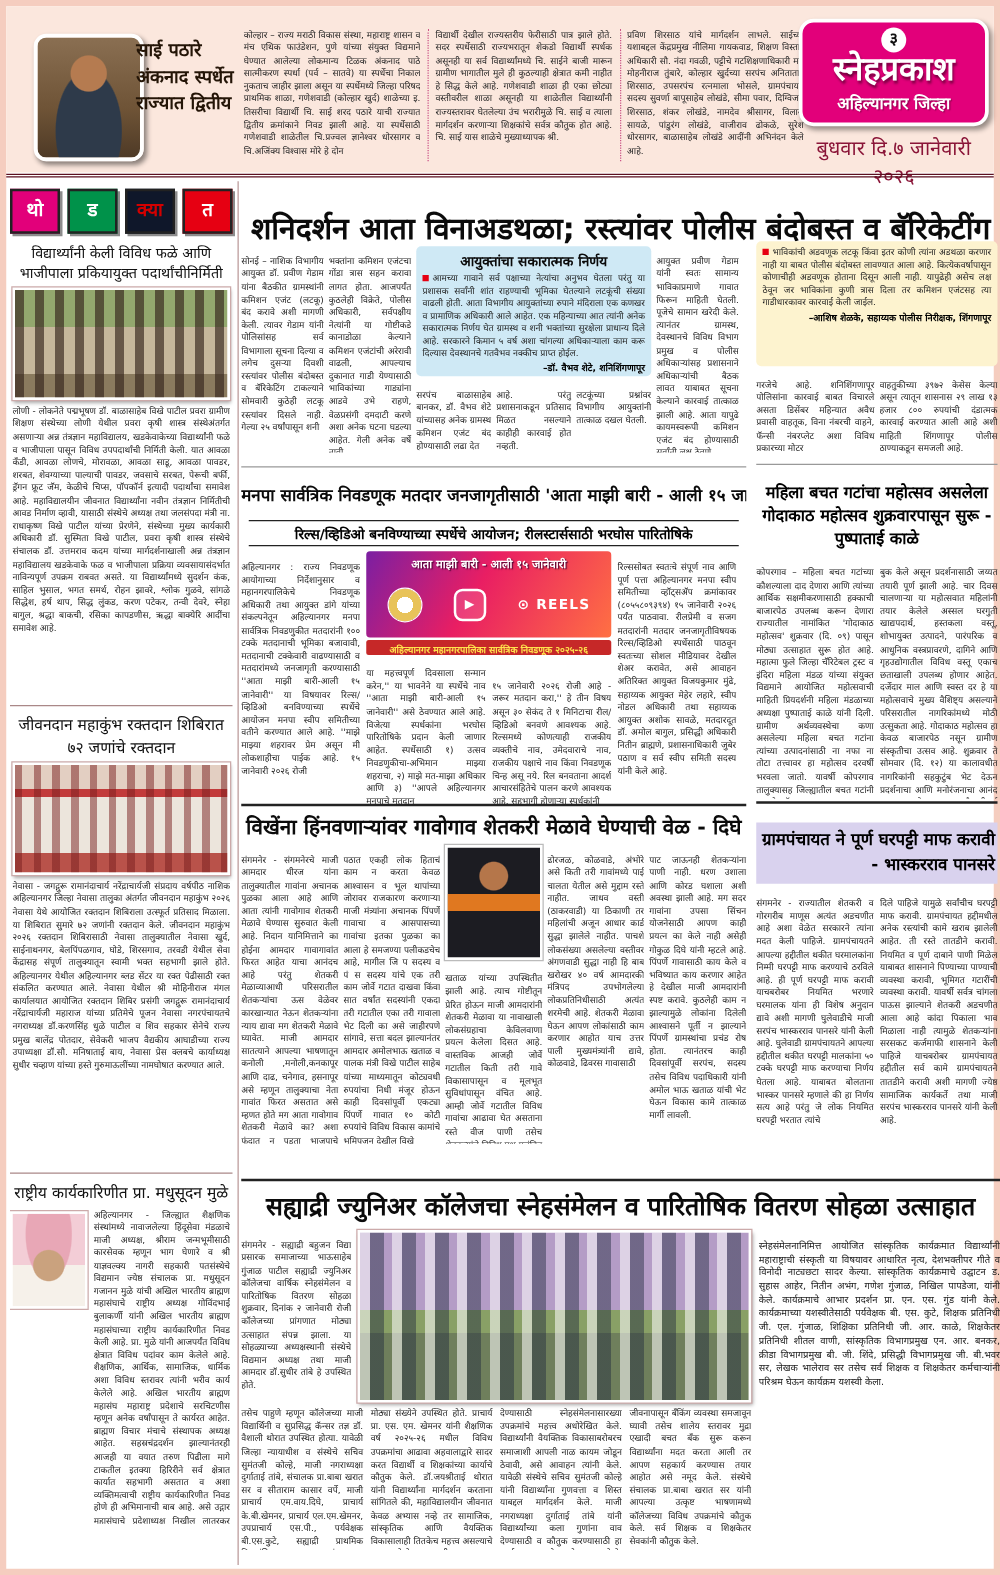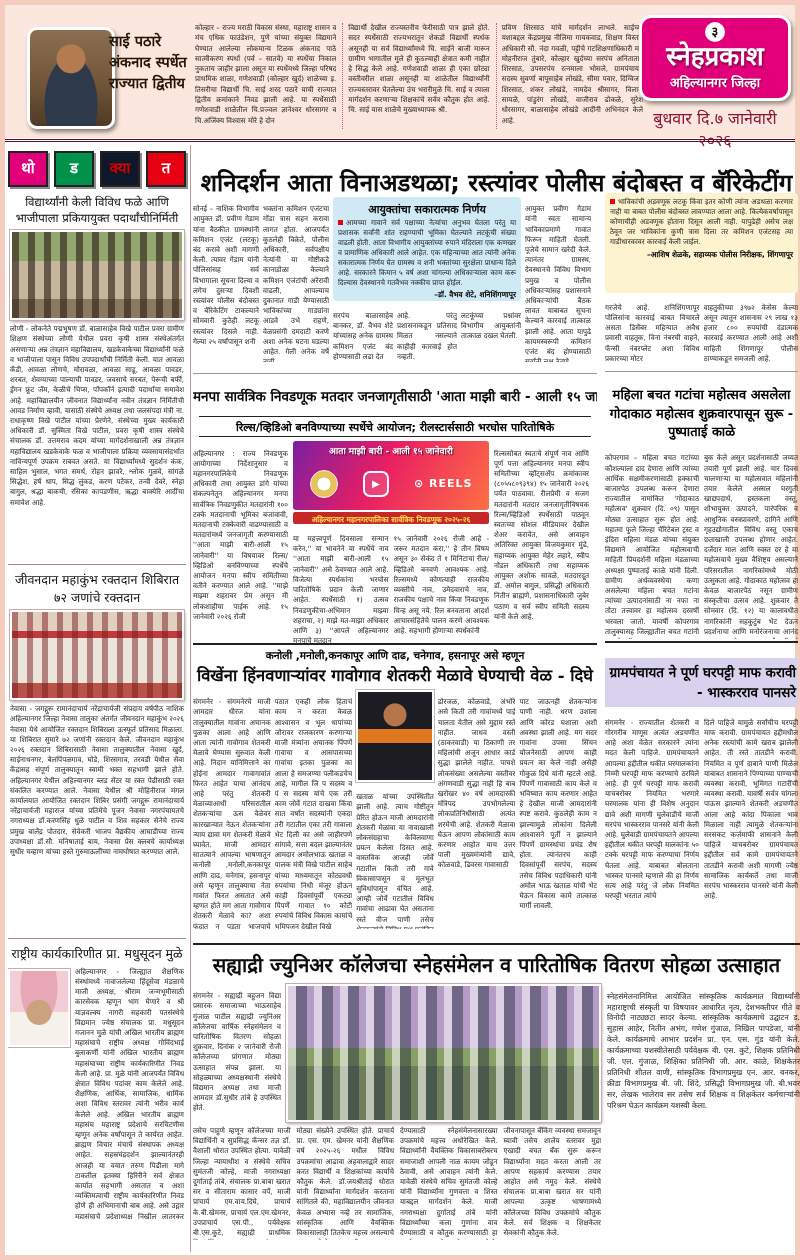--- a/index.html
+++ b/index.html
@@ -69,21 +69,21 @@
   #manpa-sub{font-size:11px;font-weight:bold;text-align:center;border-top:1.5px solid #222;border-bottom:1.5px solid #222;margin:2px 6px 4px;padding:2px 0;white-space:nowrap;overflow:hidden;}
   .manpa-row{display:flex;gap:5px;height:212px;}
   .reels-stack{width:196px;display:flex;flex-direction:column;}
   .reels-graphic{height:86px;border-radius:3px;background:linear-gradient(120deg,#7b1fa2,#e91e63 45%,#ff7043);color:#fff;display:flex;flex-direction:column;overflow:hidden;}
   .reels-banner{font-size:9px;font-weight:bold;text-align:center;padding-top:3px;text-shadow:1px 1px 1px #4a0030;white-space:nowrap;}
   .reels-mid{flex:1;display:flex;align-items:center;justify-content:space-around;padding:0 4px;}
   .logo-circle{width:26px;height:26px;border-radius:50%;background:radial-gradient(circle,#fff 35%,#e8c35a 36% 70%,#a8322a 71%);border:1px solid #fff;}
   .reels-icon{width:22px;height:22px;border:2.5px solid #fff;border-radius:7px;font-size:10px;line-height:21px;text-align:center;background:rgba(255,255,255,.15);}
   .reels-label{font-size:11px;font-weight:bold;letter-spacing:1px;}
   .reels-caption{background:#c62828;color:#ffe34d;font-weight:bold;font-size:7.4px;text-align:center;padding:2px 1px;border-radius:2px;margin-top:2px;white-space:nowrap;overflow:hidden;}
-  .manpa-mid2{display:flex;gap:5px;flex:1;margin-top:3px;}
+  .manpa-mid2{display:flex;gap:5px;flex:1;margin-top:3px;align-items:flex-end;}
   .manpa-mid2 .news{flex:1;}
   
   #mahila{position:absolute;left:412px;top:226px;width:193px;height:268px;border-top:1px solid #999;padding-top:3px;}
   #mahila-hl{font-size:13px;font-weight:bold;text-align:center;line-height:1.45;margin-bottom:4px;}
   .two-col{display:flex;gap:5px;}
   .two-col .news{flex:1;}
   #mahila .two-col{height:200px;}
   
   #vikhe{position:absolute;left:0;top:498px;width:404px;height:296px;border-top:2px solid #222;padding-top:3px;}
   #vikhe-kicker{font-size:10.5px;font-weight:bold;text-align:center;white-space:nowrap;overflow:hidden;}
@@ -218,21 +218,20 @@
 
     <section id="mahila">
       <h2 id="mahila-hl">महिला बचत गटांचा महोत्सव असलेला गोदाकाठ महोत्सव शुक्रवारपासून सुरू - पुष्पाताई काळे</h2>
       <div class="two-col">
         <p class="news">कोपरगाव – महिला बचत गटांच्या कौशल्याला दाद देणारा आणि त्यांच्या आर्थिक सक्षमीकरणासाठी हक्काची बाजारपेठ उपलब्ध करून देणारा राज्यातील नामांकित 'गोदाकाठ महोत्सव' शुक्रवार (दि. ०९) पासून मोठ्या उत्साहात सुरू होत आहे. महात्मा फुले जिल्हा चॅरिटेबल ट्रस्ट व इंदिरा महिला मंडळ यांच्या संयुक्त विद्यमाने आयोजित महोत्सवाची माहिती प्रियदर्शनी महिला मंडळाच्या अध्यक्षा पुष्पाताई काळे यांनी दिली. ग्रामीण अर्थव्यवस्थेचा कणा असलेल्या महिला बचत गटांना त्यांच्या उत्पादनांसाठी ना नफा ना तोटा तत्त्वावर हा महोत्सव दरवर्षी भरवला जातो. यावर्षी कोपरगाव तालुक्यासह जिल्ह्यातील बचत गटांनी आपले स्टॉल्स</p>
         <p class="news">बुक केले असून प्रदर्शनासाठी जय्यत तयारी पूर्ण झाली आहे. चार दिवस चालणाऱ्या या महोत्सवात महिलांनी तयार केलेले अस्सल घरगुती खाद्यपदार्थ, हस्तकला वस्तू, शोभायुक्त उत्पादने, पारंपरिक व आधुनिक वस्त्रप्रावरणे, दागिने आणि गृहउद्योगातील विविध वस्तू एकाच छताखाली उपलब्ध होणार आहेत. दर्जेदार माल आणि स्वस्त दर हे या महोत्सवाचे मुख्य वैशिष्ट्य असल्याने परिसरातील नागरिकांमध्ये मोठी उत्सुकता आहे. गोदाकाठ महोत्सव हा केवळ बाजारपेठ नसून ग्रामीण संस्कृतीचा उत्सव आहे. शुक्रवार ते सोमवार (दि. १२) या कालावधीत नागरिकांनी सहकुटुंब भेट देऊन प्रदर्शनाचा आणि मनोरंजनाचा आनंद घ्यावा, असे आवाहन चैतालीताई काळे यांनी केले आहे.</p>
       </div>
     </section>
 
     <section id="vikhe">
-      <div id="vikhe-kicker">कनोली ,मनोली,कनकापूर आणि दाढ, चनेगाव, हसनापूर असे म्हणून</div>
       <h2 class="hl" id="vikhe-hl">विखेंना हिंनवणाऱ्यांवर गावोगाव शेतकरी मेळावे घेण्याची वेळ - दिघे</h2>
       <div class="vikhe-row">
         <p class="news">संगमनेर - संगमनेरचे माजी आमदार धीरज यांना तालुक्यातील गावांना अचानक पुळका आला आहे आणि आता त्यांनी गावोगाव शेतकरी मेळावे घेण्यास सुरुवात केली आहे. निदान यानिमित्ताने का होईना आमदार गावागावांत फिरत आहेत याचा आनंदच आहे परंतु शेतकरी मेळाव्याआधी परिसरातील शेतकऱ्यांचा ऊस वेळेवर कारखान्यात नेऊन शेतकऱ्यांना न्याय द्यावा मग शेतकरी मेळावे घ्यावेत. माजी आमदार सातत्याने आपल्या भाषणातून कनोली ,मनोली,कनकापूर आणि दाढ, चनेगाव, हसनापूर असे म्हणून तालुक्याचा नेता गावांत फिरत असतात असे म्हणत होते मग आता गावोगाव शेतकरी मेळावे का? अशा फंदात न पडता भाजपाचे तालुकाध्यक्ष अमोल दिघे यांनी माजी आमदार यांचा समाचार घेतला आहे.</p>
         <p class="news">पठात एकही लोक हिताचं काम न करता केवळ आश्वासन व भूल थापांच्या जोरावर राजकारण करणाऱ्या माजी मंत्र्यांना अचानक पिंपर्णे गावाचा व आसपासच्या गावांचा इतका पुळका का आला हे समजण्या पलीकडचेच आहे, मागील जि प सदस्य व पं स सदस्य यांचे एक तरी काम जोर्वे गटात दाखवा किंवा सात वर्षांत सदस्यांनी एकदा तरी गटातील एका तरी गावाला भेट दिली का असे जाहीरपणे सांगावे, सत्ता बदल झाल्यानंतर आमदार अमोलभाऊ खताळ व पालक मंत्री विखे पाटील साहेब यांच्या माध्यमातून कोट्यवधी रुपयांचा निधी मंजूर होऊन काही दिवसांपूर्वी एकट्या पिंपर्णे गावात १० कोटी रुपयांचे विविध विकास कामांचे भूमिपूजन देखील विखे</p>
         <div class="vikhe-mid">
           <div class="namaste-photo"></div>
           <p class="news" style="flex:1">खताळ यांच्या उपस्थितीत झाली आहे. त्याच गोष्टीतून प्रेरित होऊन माजी आमदारांनी शेतकरी मेळावा या नावाखाली लोकसंग्रहाचा केविलवाणा प्रयत्न केलेला दिसत आहे. वास्तविक आजही जोर्वे गटातील किती तरी गावे विकासापासून व मूलभूत सुविधांपासून वंचित आहे. आम्ही जोर्वे गटातील विविध गावांचा आढावा घेत असताना रस्ते वीज पाणी तसेच शेतकऱ्यांचे विविध प्रश्न प्रलंबित आहेत.</p>
         </div>
         <p class="news">ढोरजळ, कोळवाडे, अंभोरे असे किती तरी गावांमध्ये पाई चालता येतील असे मुद्दाम रस्ते नाहीत. जाधव वस्ती (ठाकरवाडी) या ठिकाणी तर महिलांची अजून आधार कार्ड सुद्धा झालेले नाहीत. पाचशे लोकसंख्या असलेल्या वस्तीवर अंगणवाडी सुद्धा नाही हि बाब खरोखर ४० वर्ष आमदारकी मंत्रिपद उपभोगलेल्या लोकप्रतिनिधीसाठी अत्यंत शरमेची आहे. शेतकरी मेळावा घेऊन आपण लोकांसाठी काम करणार आहोत याच उत्तर पाली मुख्यमंत्र्यांनी द्यावे, कोळवाडे, ढिवरस गावासाठी</p>
         <p class="news">पाट जाऊनही शेतकऱ्यांना पाणी नाही. धरण उशाला आणि कोरड घशाला अशी अवस्था झाली आहे. मग सदर गावांना उपसा सिंचन योजनेसाठी आपण काही प्रयत्न का केले नाही असेही गोकुळ दिघे यांनी म्हटले आहे. पिंपर्णे गावासाठी काय केले व भविष्यात काय करणार आहेत हे देखील माजी आमदारांनी स्पष्ट करावे. कुठलेही काम न झाल्यामुळे लोकांना दिलेली आश्वासने पूर्ती न झाल्याने पिंपर्णे ग्रामस्थांचा प्रचंड रोष होता. त्यानंतरच काही दिवसांपूर्वी सरपंच, सदस्य तसेच विविध पदाधिकारी यांनी अमोल भाऊ खताळ यांची भेट घेऊन विकास कामे तात्काळ मार्गी लावली.</p>

